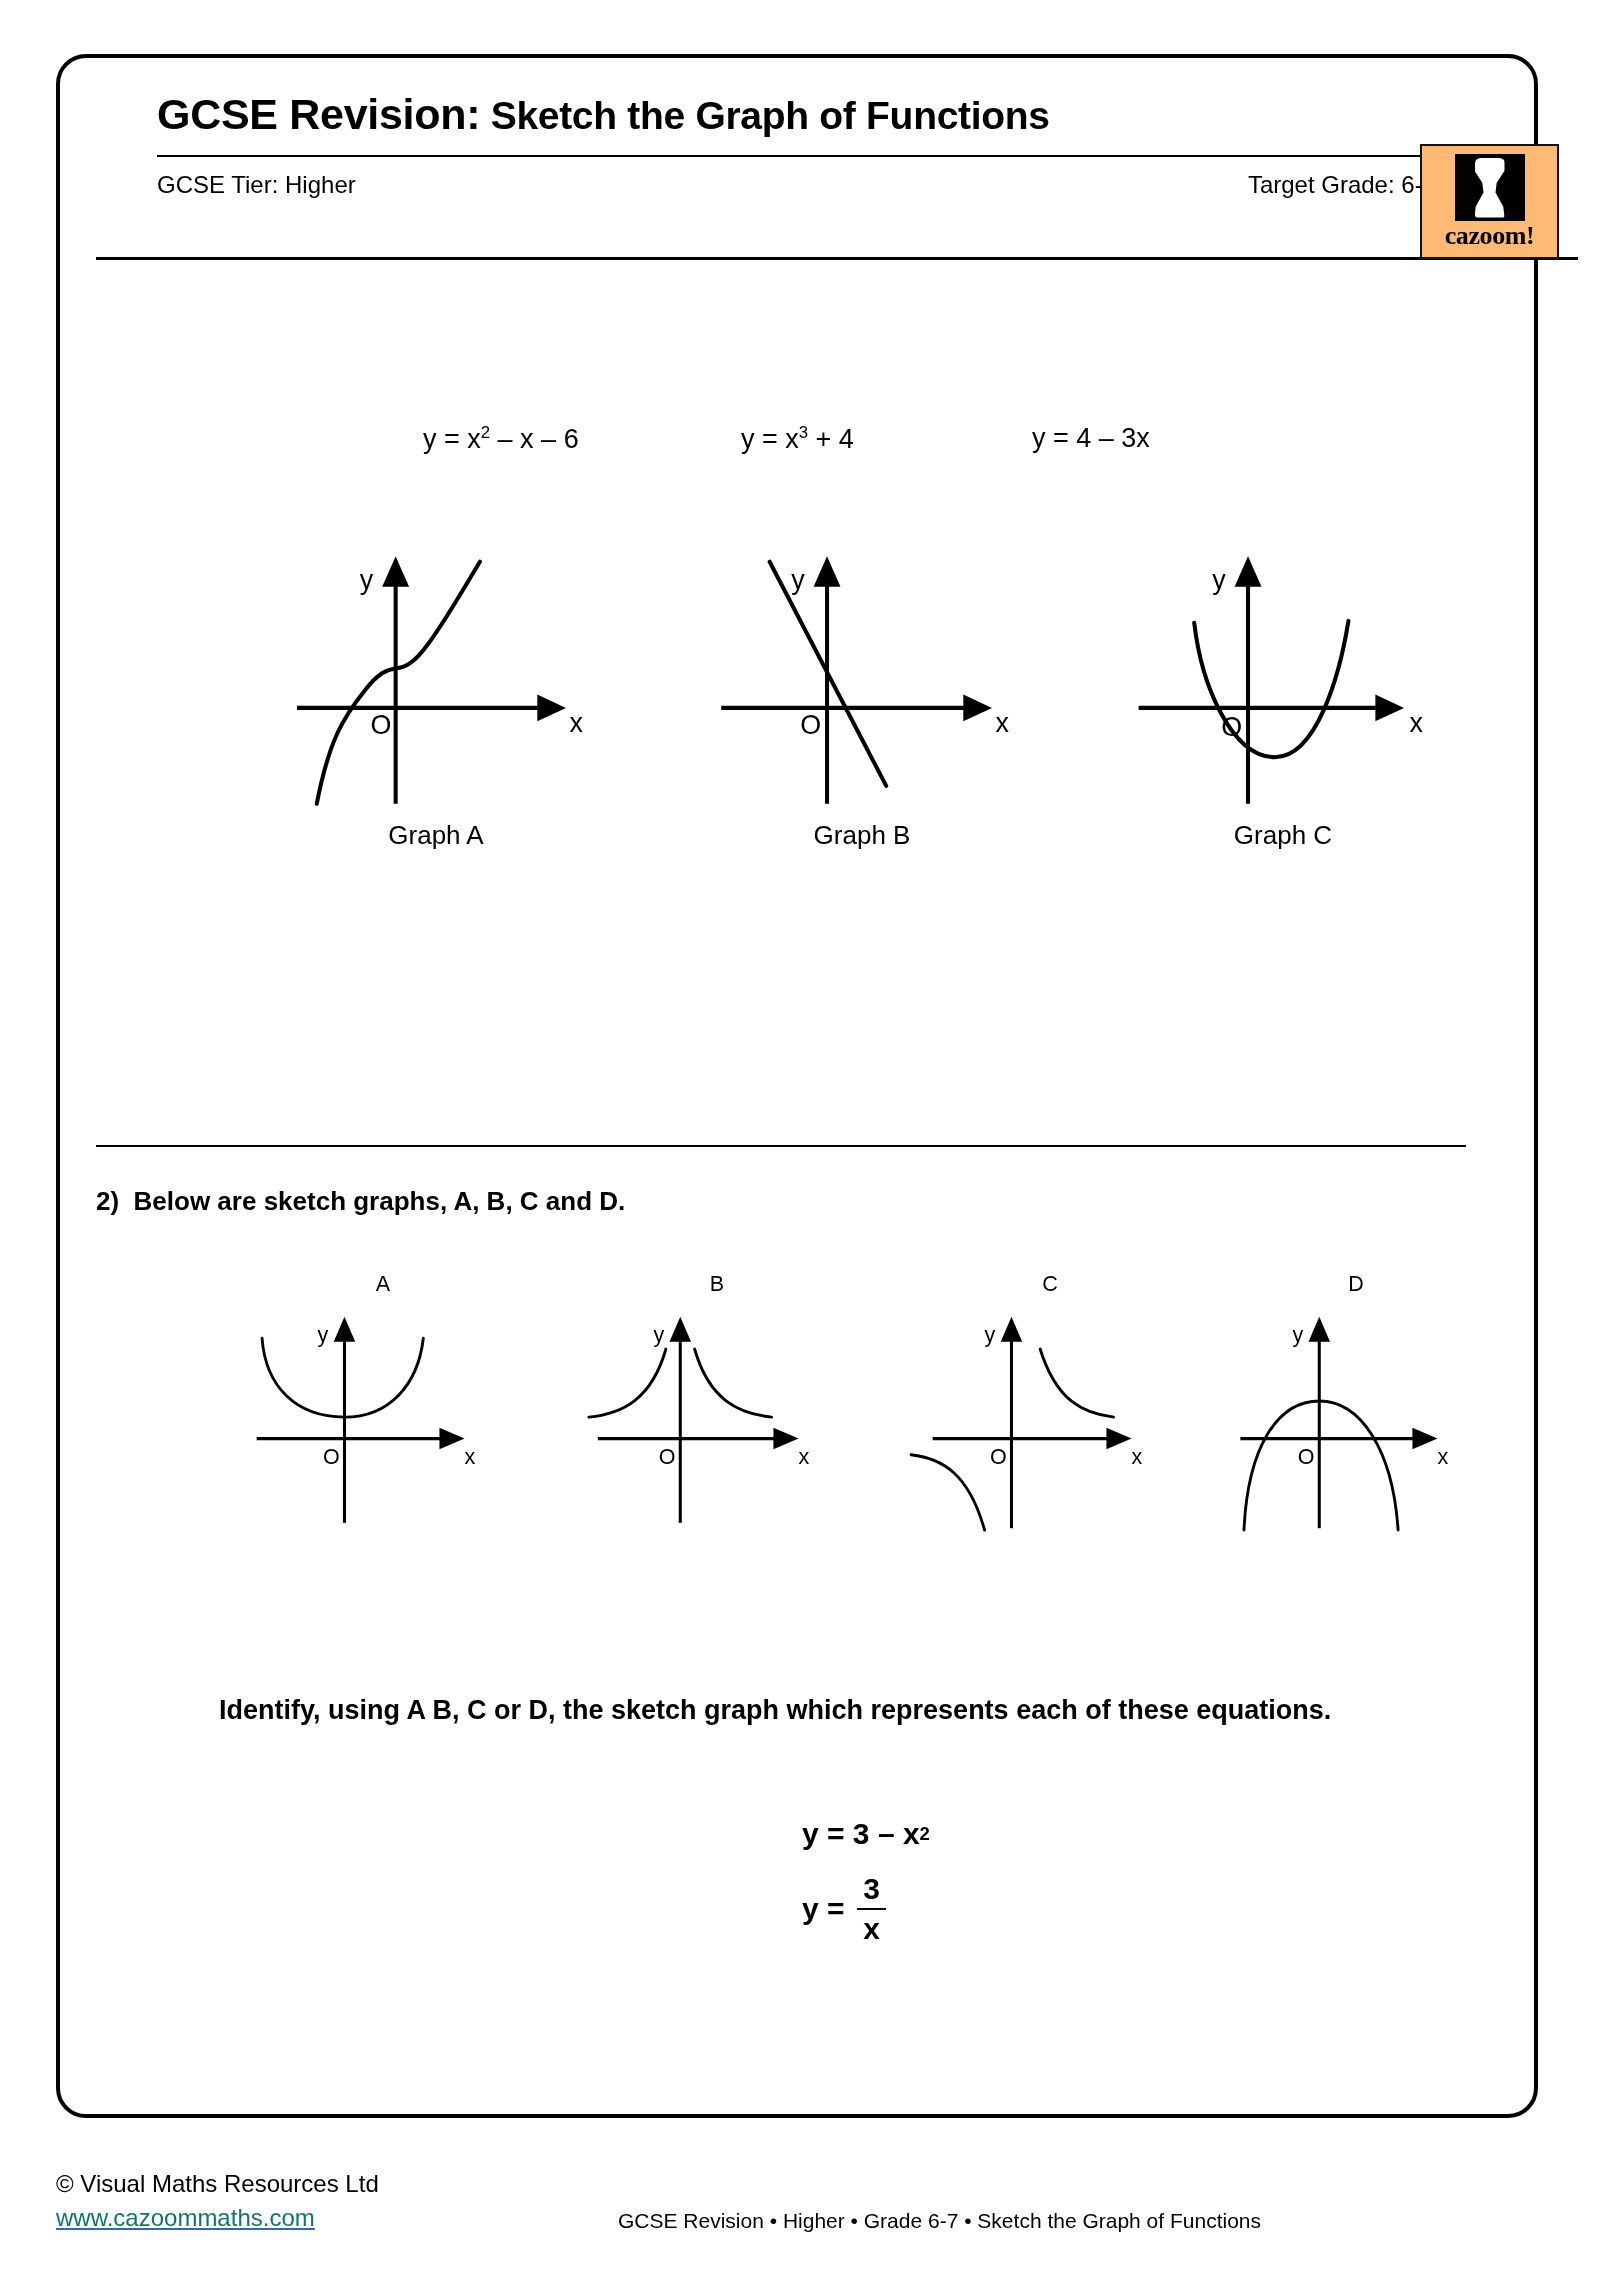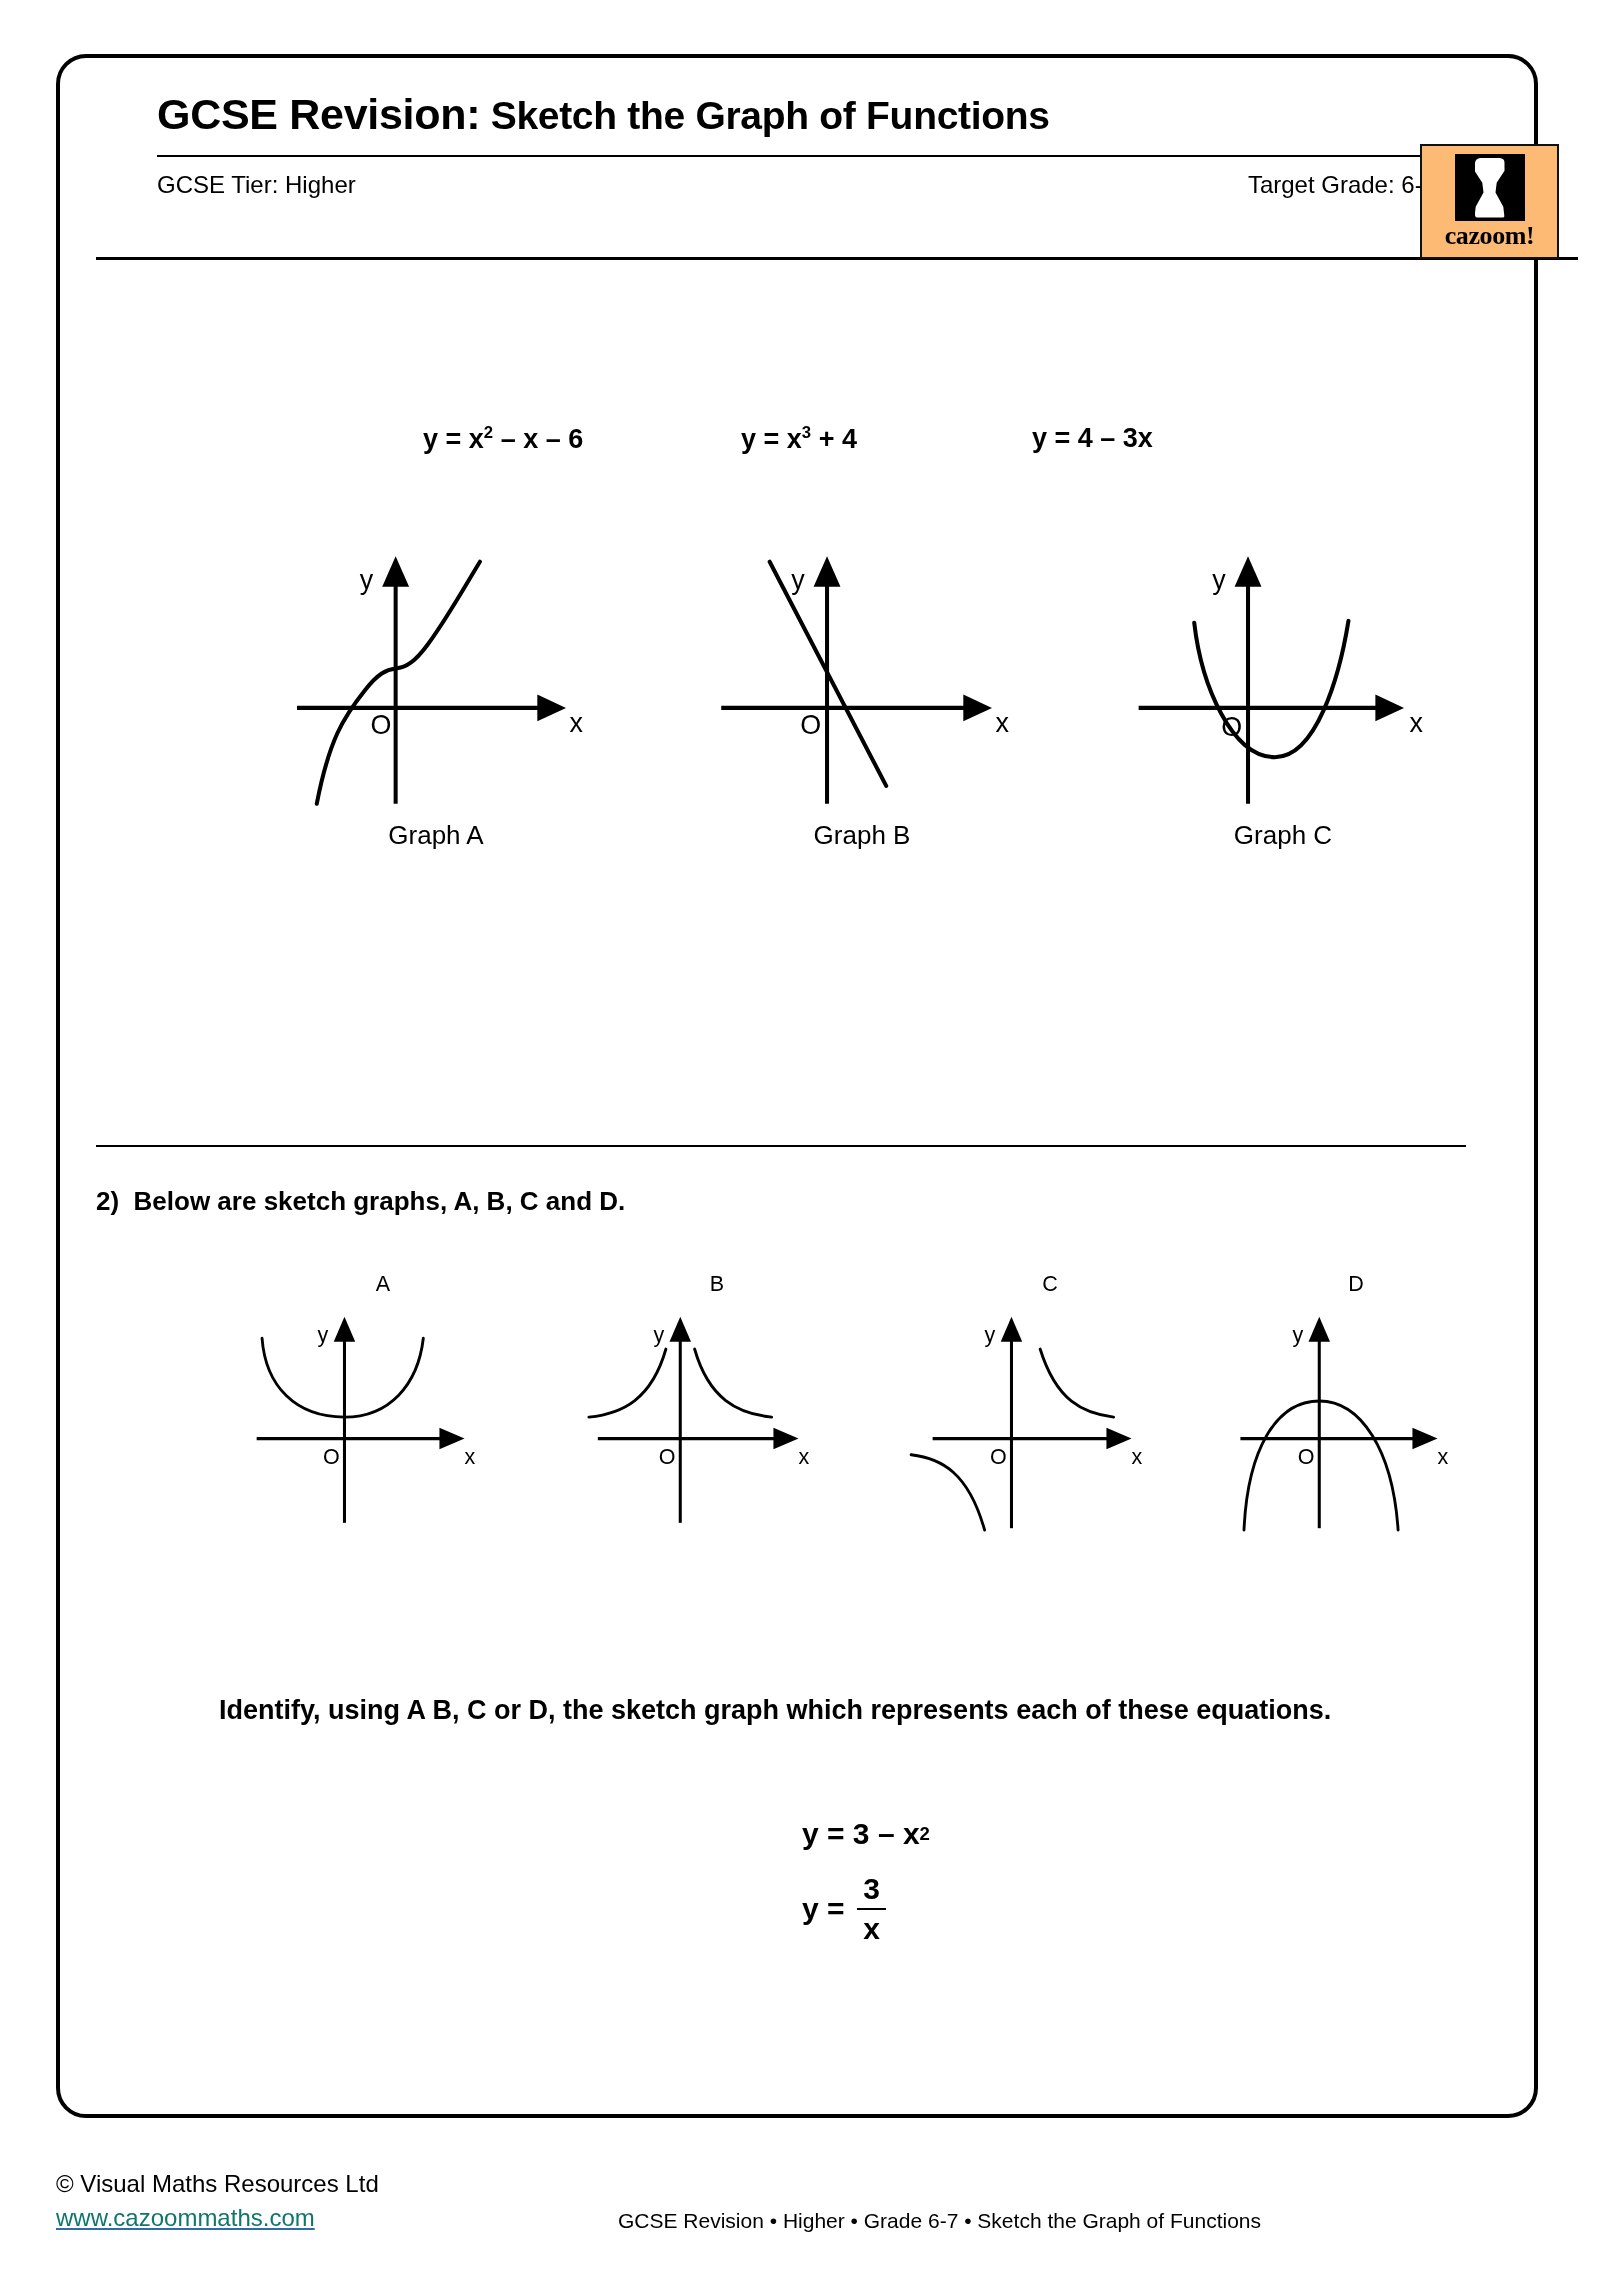--- a/index.html
+++ b/index.html
@@ -153,21 +153,21 @@
   .eq-row1 {
     position: absolute;
     left: 0;
     top: 365px;
     width: 100%;
     height: 39px;
   }
   .eq {
     position: absolute;
     font-size: 27px;
-    font-weight: bold;
+    font-weight: normal;
     white-space: nowrap;
   }
   .eq sup {
     font-size: 0.62em;
     vertical-align: super;
   }
 
   .graph-label {
     position: absolute;
     text-align: center;

